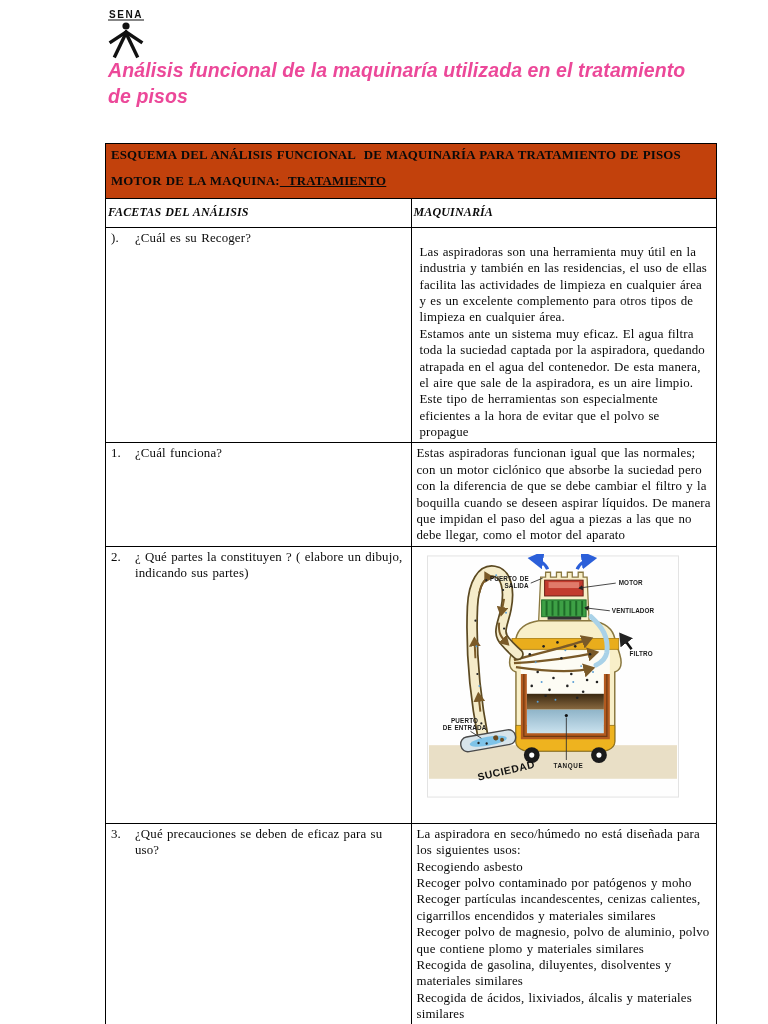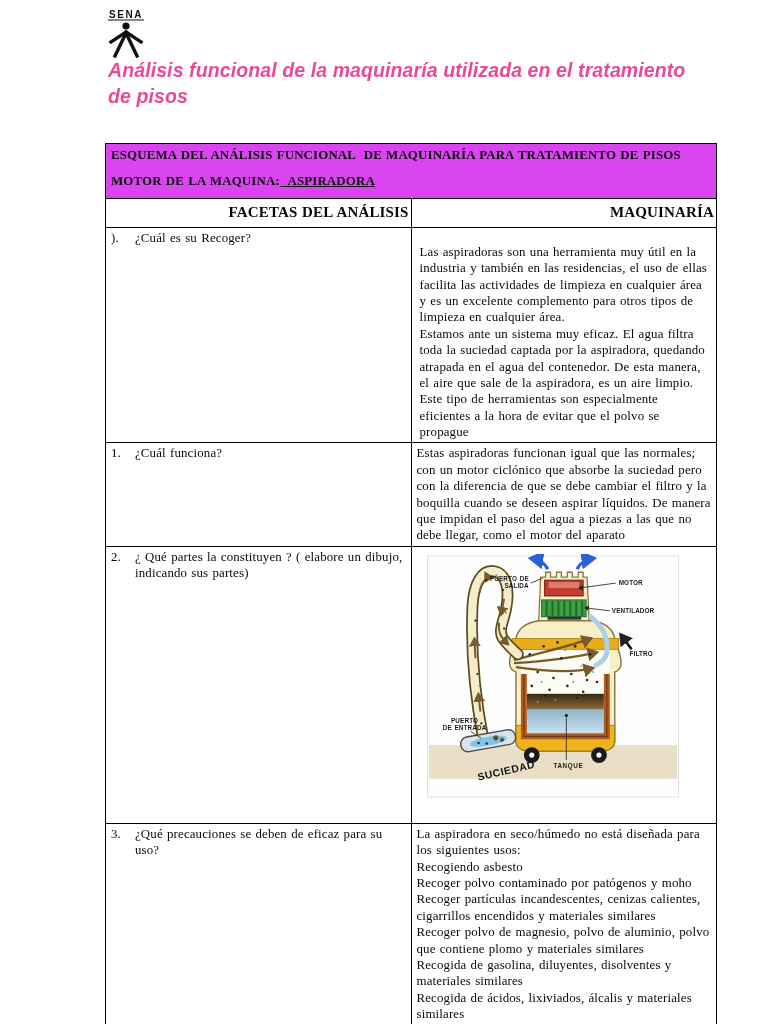--- a/index.html
+++ b/index.html
@@ -16,27 +16,27 @@
   table.doc{
     position:absolute;left:105px;top:143px;width:612px;
     border-collapse:collapse;table-layout:fixed;
   }
   table.doc td{
     border:1.6px solid #000;vertical-align:top;
     padding:2px 5px;font-size:12.9px;line-height:1.27;
     letter-spacing:0.15px;word-spacing:0.8px;
   }
   td.banner{
-    background:#d946ef;font-weight:bold;font-size:13.4px;
+    background:#c2410c;font-weight:bold;font-size:13.4px;
     padding:5px 7px 4px 7px;letter-spacing:0.2px;
   }
   .banner-line{margin:1px 0 10px 0;white-space:pre-wrap;}
   .banner-line2{margin:0 0 6px 0;}
   .machine-name{text-decoration:underline;white-space:pre-wrap;}
-  tr.colhead td{font-weight:bold;text-align:right;font-size:15px;padding:4px 2px;height:20px;vertical-align:middle;}
+  tr.colhead td{font-weight:bold;text-align:left;font-size:12px;padding:4px 2px;height:20px;vertical-align:middle;font-style:italic;}
   .col-facetas{width:186px;}
   .faceta-cell{padding-top:3px;}
   .faceta-grid{display:grid;grid-template-columns:22px 1fr;column-gap:2px;}
   .desc{white-space:pre-line;}
   .desc-pad{padding-top:16px !important;padding-left:8px !important;}
   td.r0{height:182px;} td.r1{height:70px;} td.r2{height:272px;} td.r3{height:166px;}
   .diagram-wrap{margin:5px 0 0 10px;}
   svg text.lbl{
     font-family:"Liberation Sans", sans-serif;font-weight:bold;font-size:6.4px;fill:#1a1a1a;
   }
@@ -59,21 +59,21 @@
   </g>
 </svg>
 
 <h1 class="title">Análisis funcional de la maquinaría utilizada en el tratamiento de pisos</h1>
 
 <table class="doc">
   <tbody>
       <tr>
     <td class="banner" colspan="2">
       <div class="banner-line">ESQUEMA DEL ANÁLISIS FUNCIONAL  DE MAQUINARÍA PARA TRATAMIENTO DE PISOS</div>
-      <div class="banner-line banner-line2"><span>MOTOR DE LA MAQUINA:</span><span class="machine-name">  ASPIRADORA</span></div>
+      <div class="banner-line banner-line2"><span>MOTOR DE LA MAQUINA:</span><span class="machine-name">  TRATAMIENTO</span></div>
     </td>
   </tr>
   <tr class="colhead">
     <td class="col-facetas">FACETAS DEL ANÁLISIS</td>
     <td>MAQUINARÍA</td>
   </tr>
 
   <tr>
     <td class="r0 faceta-cell">
       <div class="faceta-grid">

